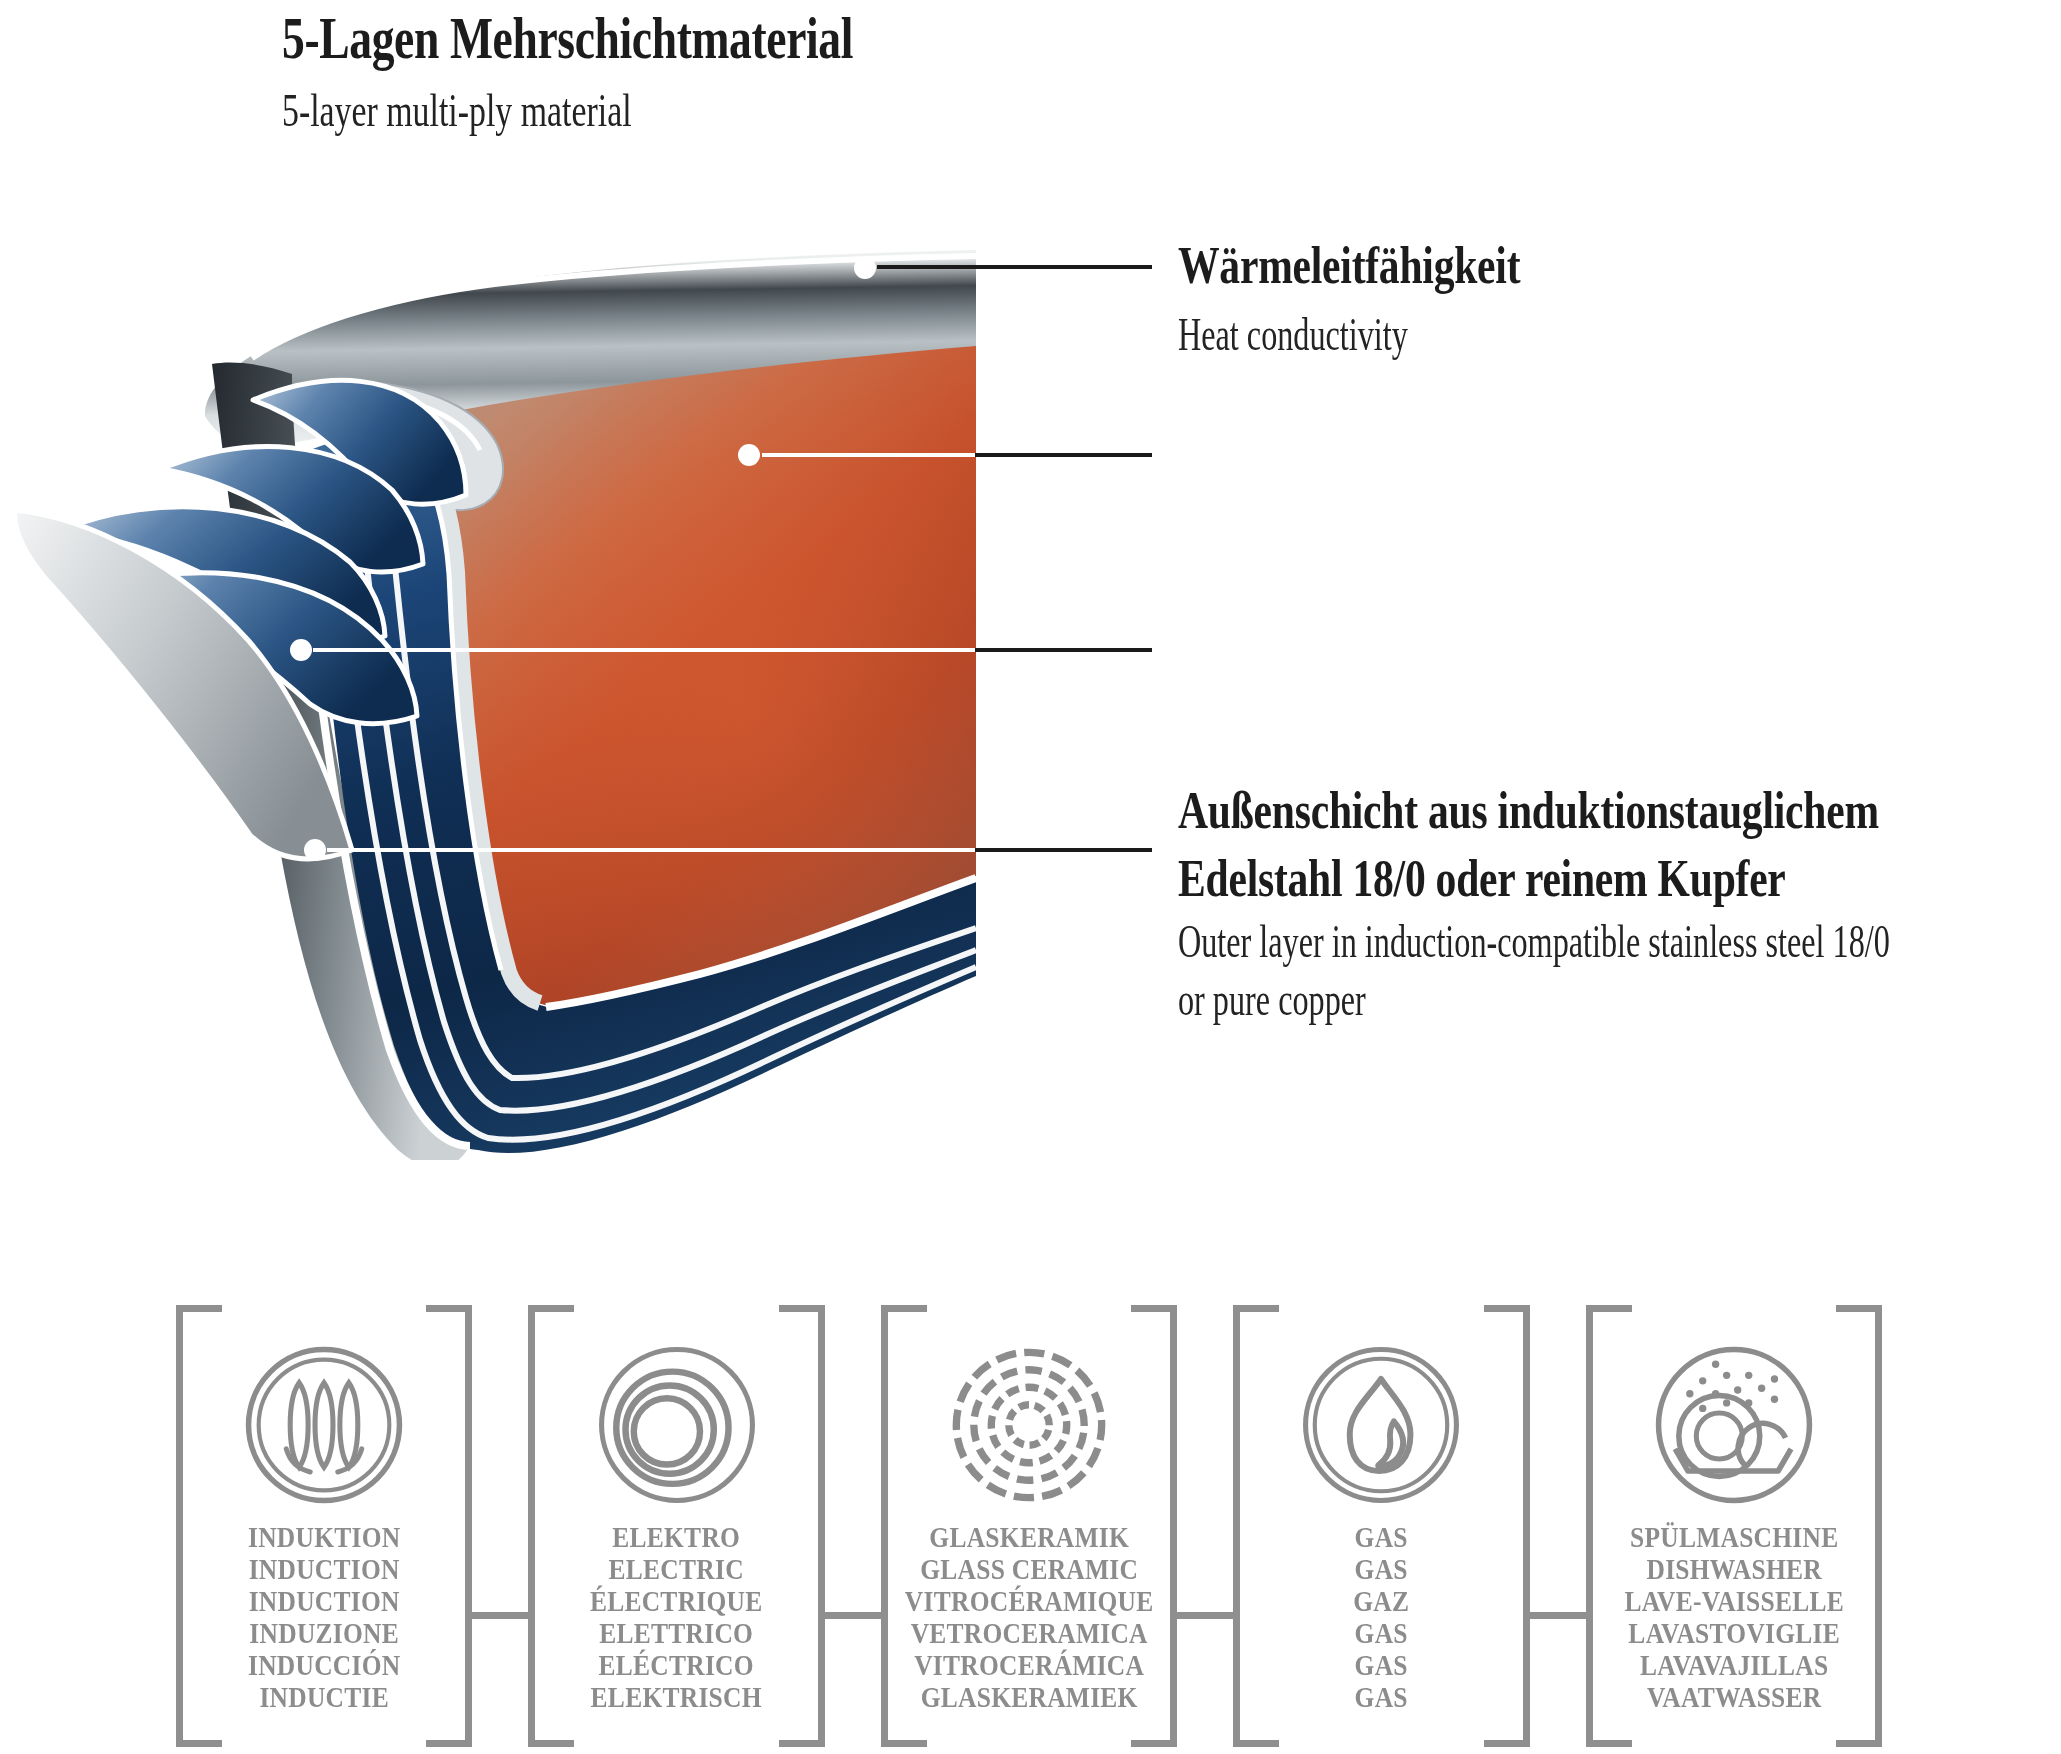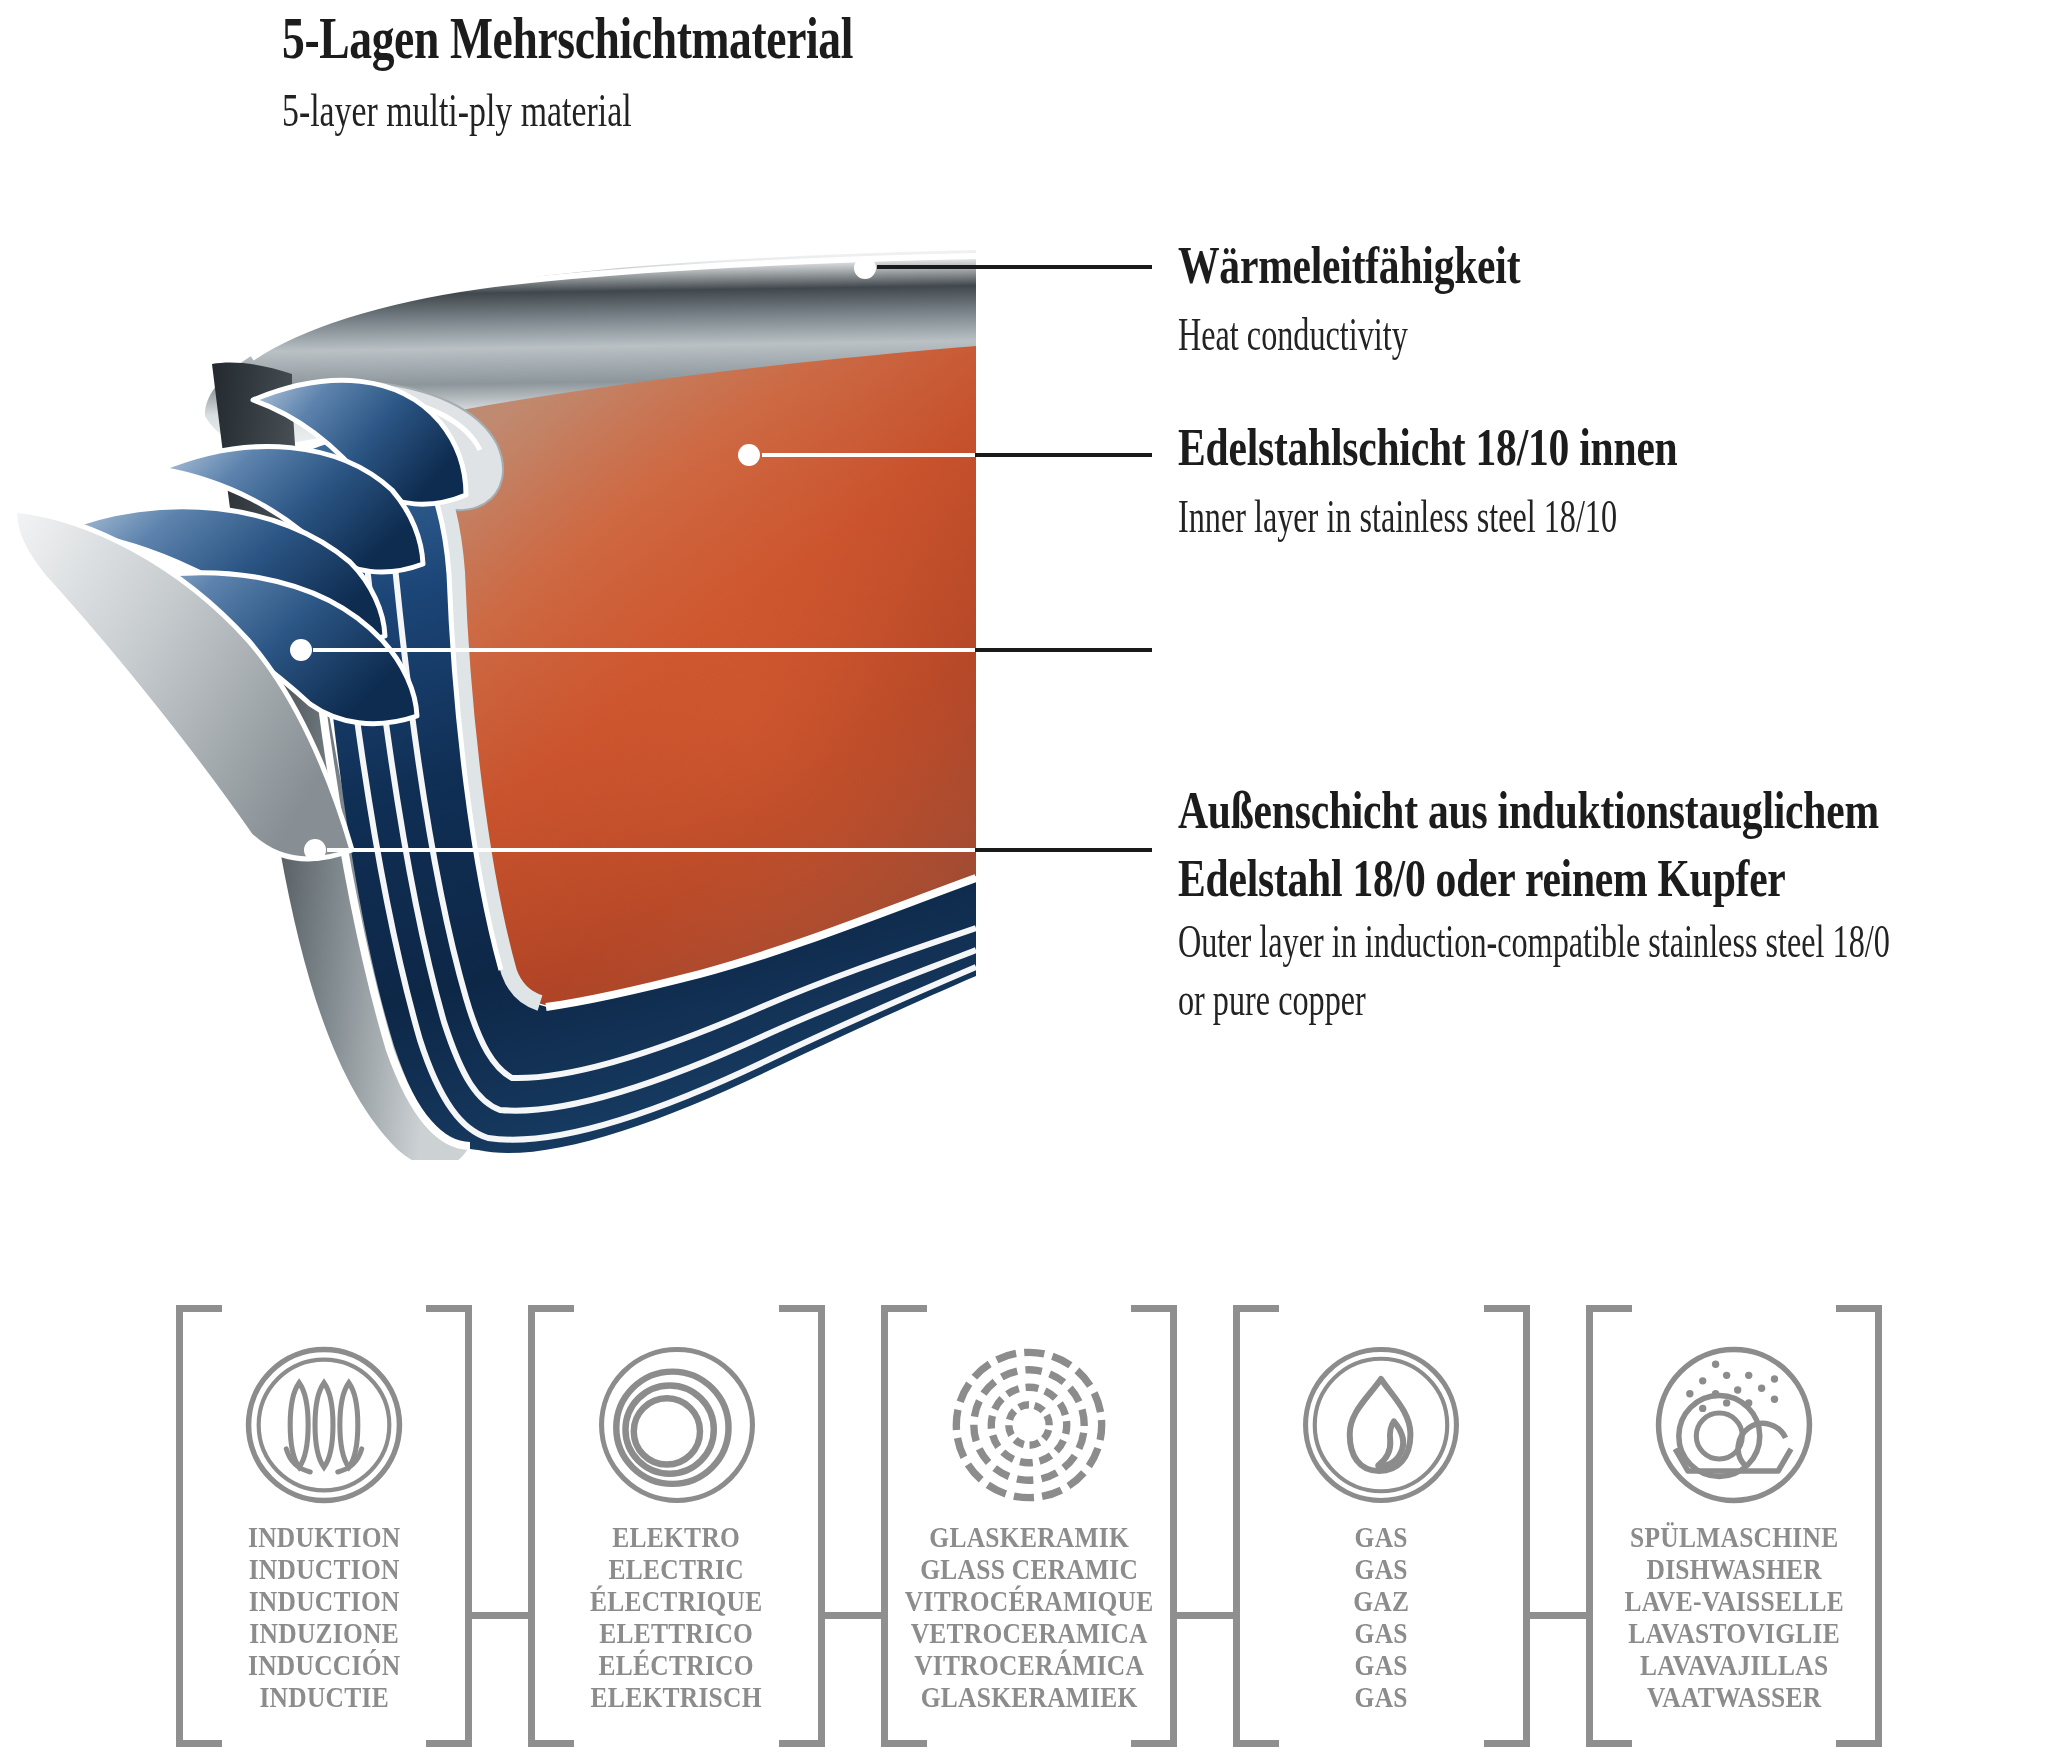--- a/index.html
+++ b/index.html
@@ -182,24 +182,20 @@
         <line x1="975" y1="700" x2="1152" y2="700" stroke="#1a1a1a" stroke-width="4"></line>
         <circle cx="315" cy="700" r="11" fill="#ffffff"></circle>
       </g>
     </svg>
   </div>
 
   <div class="callout" style="top:232px">
     <div class="c-de">Wärmeleitfähigkeit</div>
     <div class="c-en">Heat conductivity</div>
   </div>
-  <div class="callout" style="top:414px">
-    <div class="c-de">Edelstahlschicht 18/10 innen</div>
-    <div class="c-en">Inner layer in stainless steel 18/10</div>
-  </div>
   <div class="callout" style="top:777px">
     <div class="c-de">Außenschicht aus induktionstauglichem</div>
     <div class="c-de">Edelstahl 18/0 oder reinem Kupfer</div>
     <div class="c-en tight">Outer layer in induction-compatible stainless steel 18/0</div>
     <div class="c-en tight">or pure copper</div>
   </div>
 
   <div class="features">
 
     <div class="panel">

